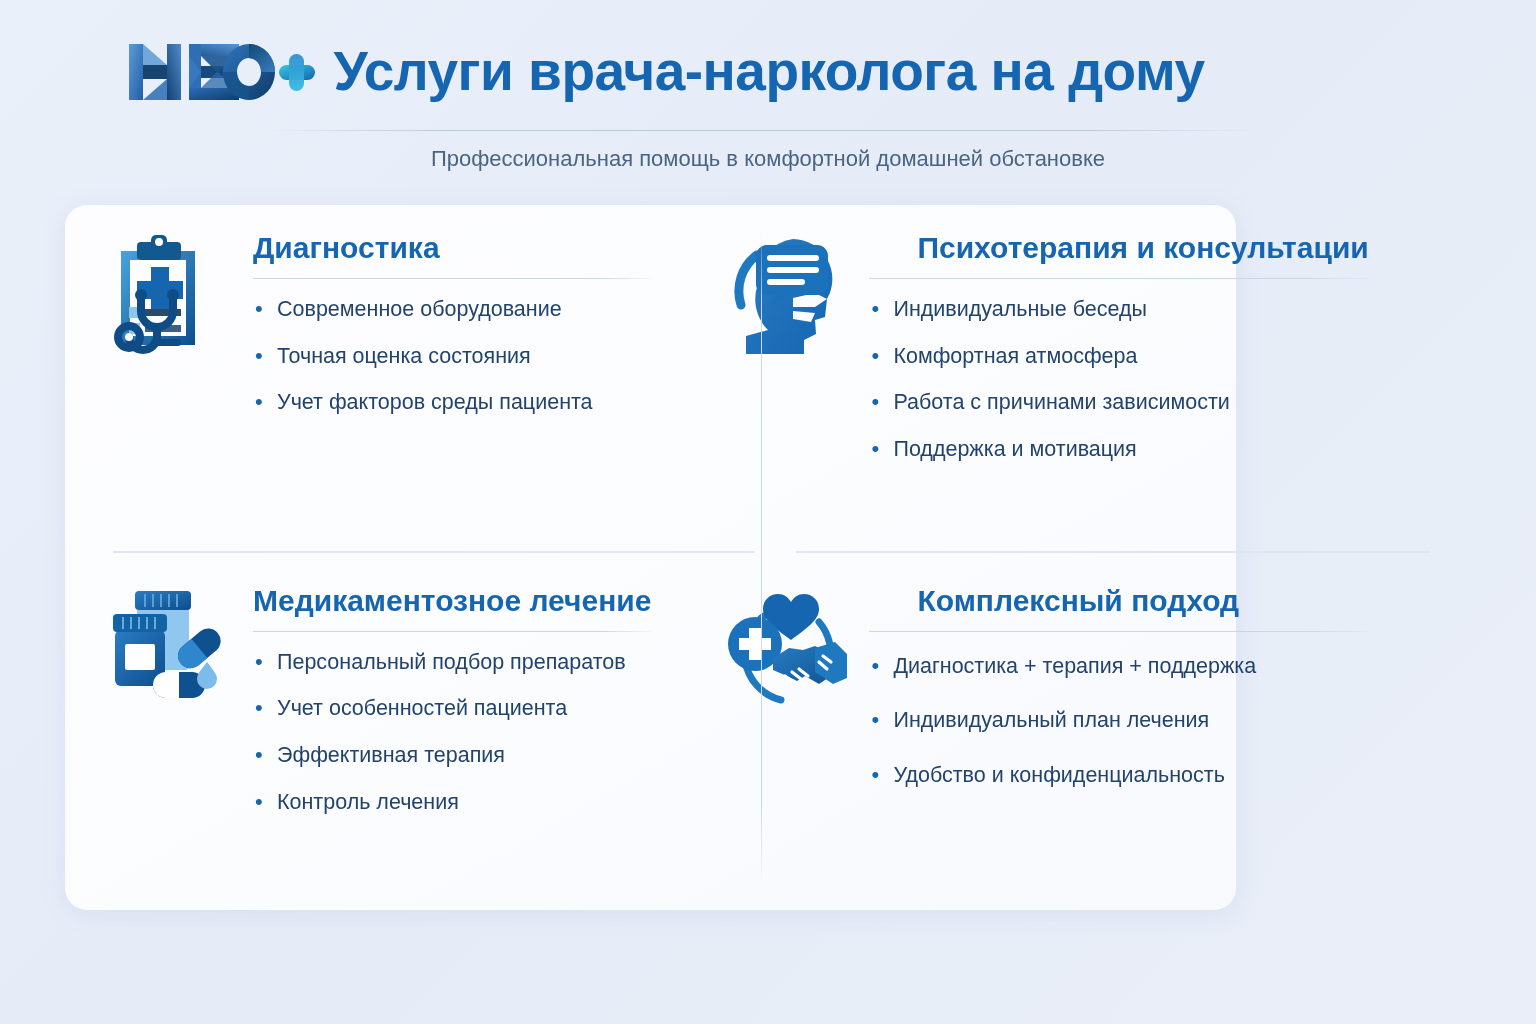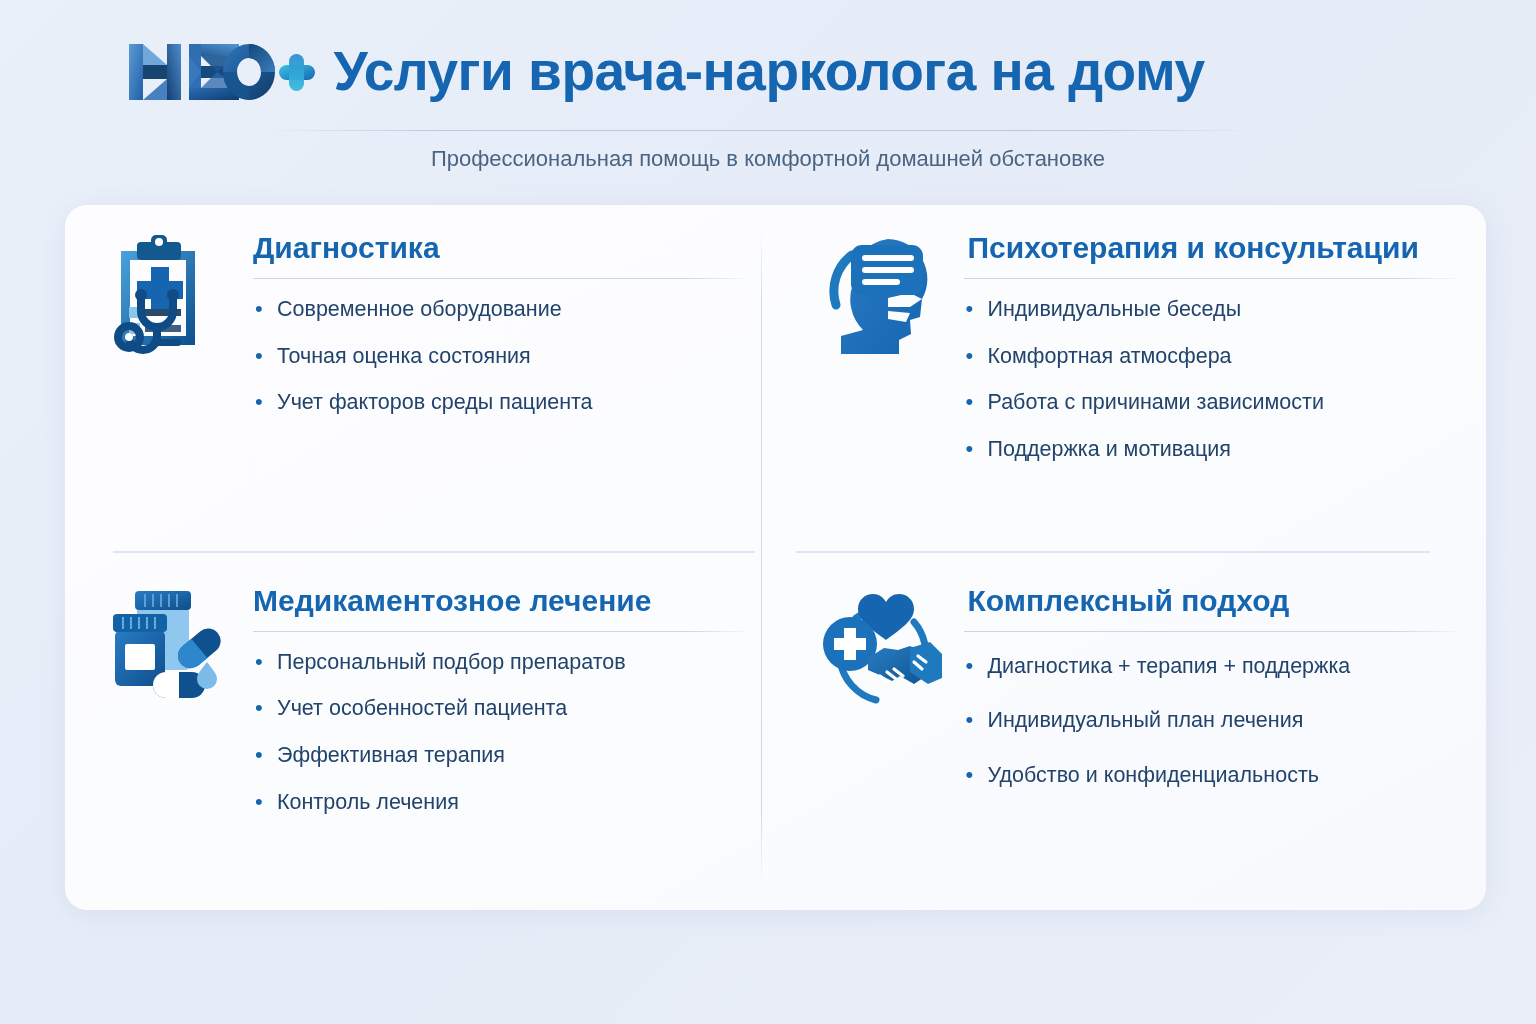--- a/index.html
+++ b/index.html
@@ -62,21 +62,21 @@
     font-size: 22px;
     color: #4a6483;
     white-space: nowrap;
   }
 
   
   .panel {
     position: absolute;
     left: 65px;
     top: 205px;
-    width: 1421px;
+    width: 1171px;
     height: 705px;
     background: linear-gradient(150deg, #fdfdff 0%, #fbfcfe 55%, #f7f9fd 100%);
     border-radius: 22px;
     box-shadow: 0 4px 26px rgba(90,120,165,0.10);
   }
   .grid {
     position: absolute;
     inset: 0;
     display: grid;
     grid-template-columns: 1fr 1fr;
@@ -155,21 +155,21 @@
     left: 2px;
     top: -1px;
     color: #1565b0;
     font-size: 22px;
   }
   
   .card.sparse ul.bullets li { margin-bottom: 30px; }
   .card.sparse .card-icon { padding-top: 8px; }
   .card.sparse ul.bullets { padding-top: 22px; }
 
-  .card-r .card-title { padding-left: 4px; }
+  .card-r .card-title { padding-left: 4px; margin-left: 44px; }
 
   svg { display: block; }
 </style>
 </head>
 <body>
 
 <div class="header">
 
   <div class="header-row">
 

